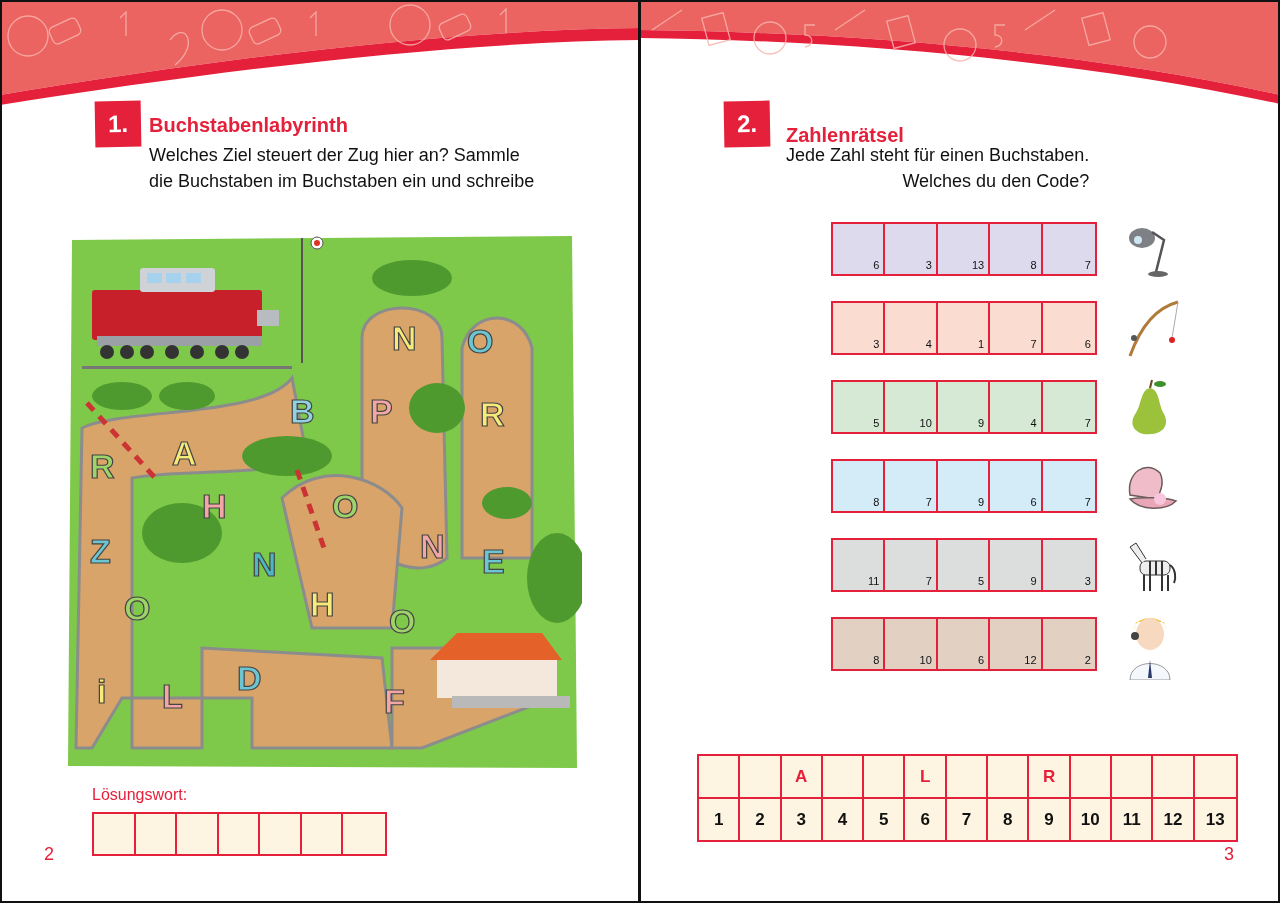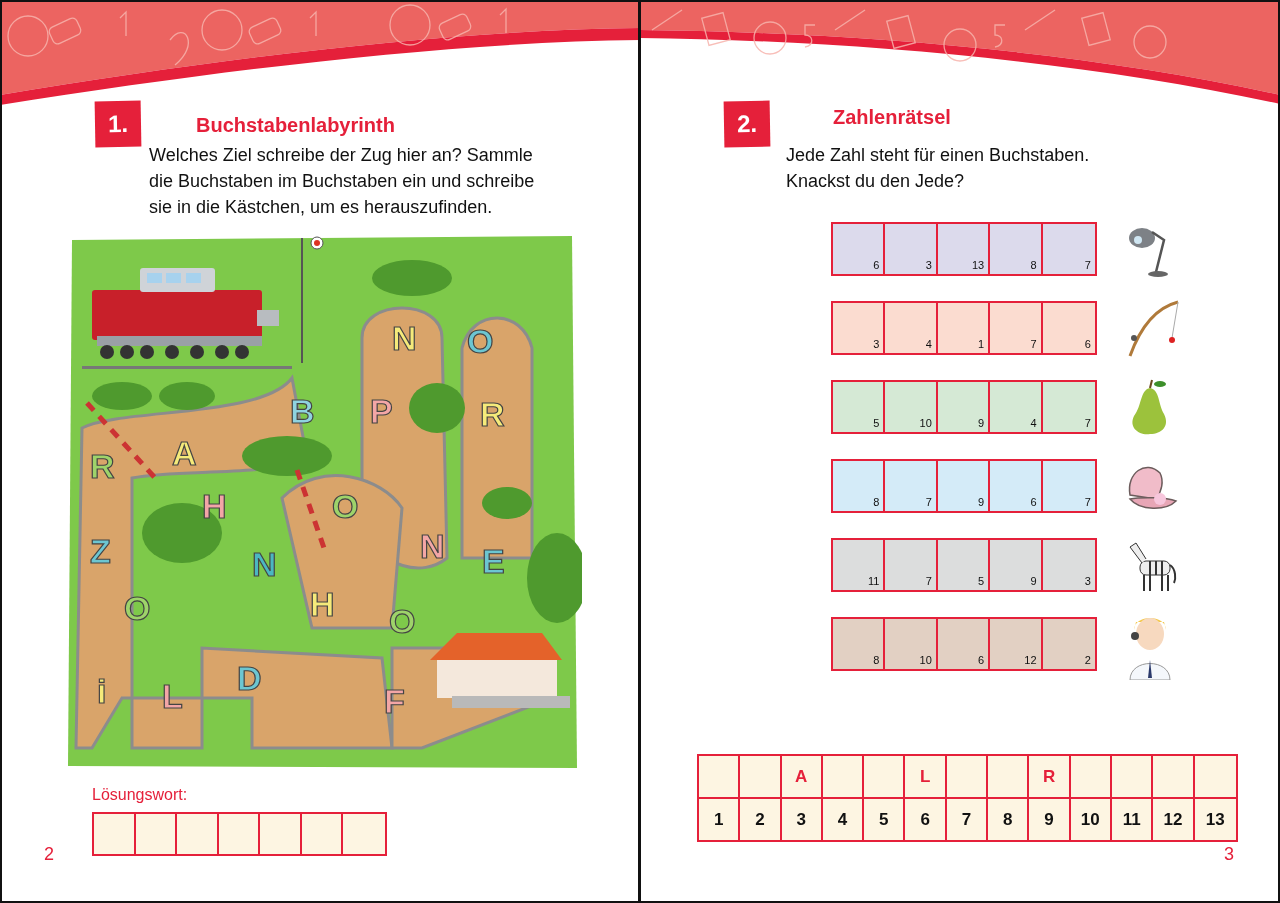--- a/index.html
+++ b/index.html
@@ -5,21 +5,21 @@
   * { box-sizing: border-box; margin: 0; padding: 0; }
   html, body { width: 1280px; height: 903px; overflow: hidden; background: #fff; }
   body { font-family: "Liberation Sans", sans-serif; position: relative; }
   .frame { position: absolute; inset: 0; border: 2px solid #111; pointer-events: none; z-index: 50; }
   .divider { position: absolute; left: 638px; top: 0; width: 3px; height: 903px; background: #111; z-index: 40; }
   .page { position: absolute; top: 0; width: 640px; height: 903px; overflow: hidden; background: #fff; }
   .page.left { left: 0; }
   .page.right { left: 640px; }
   .banner { position: absolute; left: 0; top: 0; width: 640px; height: 110px; }
   .task-num { position: absolute; width: 46px; height: 46px; background: #e5203a; color: #fff; font-weight: bold; font-size: 24px; display: flex; align-items: center; justify-content: center; transform: rotate(-1deg); }
-  .task-title { position: absolute; color: #e5203a; font-weight: bold; font-size: 20px; margin-left: 47px; }
+  .task-title { position: absolute; color: #e5203a; font-weight: bold; font-size: 20px; }
   .task-text { position: absolute; color: #111; font-size: 18px; line-height: 26px; }
   .maze { position: absolute; left: 62px; top: 228px; width: 520px; height: 545px; }
   .loesung-label { position: absolute; left: 92px; top: 786px; color: #e5203a; font-weight: normal; font-size: 16px; }
   .loesung-boxes { position: absolute; left: 92px; top: 812px; display: flex; border: 2px solid #e5203a; background: #fdf5e2; }
   .loesung-boxes .cell { width: 41.5px; height: 40px; border-right: 2px solid #e5203a; }
   .loesung-boxes .cell:last-child { border-right: none; }
   .page-num { position: absolute; color: #e5203a; font-size: 18px; }
   .code-row { position: absolute; left: 191px; display: flex; border: 2px solid #e5203a; }
   .code-row .cell { width: 52.4px; height: 50px; border-right: 2px solid #e5203a; position: relative; }
   .code-row .cell:last-child { border-right: none; }
@@ -53,23 +53,22 @@
       <path d="M120 18 l6 -6 v24"></path>
         <path d="M310 18 l6 -6 v24"></path>
         <path d="M500 15 l6 -6 v24"></path>
       <path d="M170 40 c15 -20 30 5 5 25"></path>
     </g>
   </svg>
 
   <div class="task-num" style="left:95px;top:101px;">1.</div>
   <div class="task-title" style="left:149px;top:114px;">Buchstabenlabyrinth</div>
   <div class="task-text" style="left:149px;top:142px;">
-    <div>Welches Ziel schreibe der Zug hier an? Sammle</div>
+    <div>Welches Ziel steuert der Zug hier an? Sammle</div>
     <div>die Buchstaben im Buchstaben ein und schreibe</div>
-    <div>sie in die Kästchen, um es herauszufinden.</div>
   </div>
 
   <svg class="maze" viewBox="0 0 520 545">
     <path d="M10 12 L510 8 L515 540 L6 538 Z" fill="#7ec94a"></path>
 
     <g fill="#d9a46a" stroke="#8c8c8c" stroke-width="3">
       <path d="M20 200 C60 180 200 190 230 150 L245 230 C200 250 120 240 70 250 L70 520 L140 520 L140 420 L320 430 L330 520 L190 520 L190 470 L60 470 L30 520 L14 520 Z"></path>
       <path d="M300 110 C300 70 380 70 380 110 L385 330 C360 350 320 340 300 300 Z"></path>
       <path d="M400 120 C410 80 460 80 470 120 L470 330 L400 330 Z"></path>
       <path d="M220 270 C260 230 320 250 340 280 L330 400 L250 400 Z"></path>
@@ -169,24 +168,24 @@
       <rect x="445" y="15" width="22" height="28" transform="rotate(-15 456 29)"></rect>
       <circle cx="130" cy="38" r="16"></circle>
         <circle cx="320" cy="45" r="16"></circle>
         <circle cx="510" cy="42" r="16"></circle>
       <path d="M175 25 h-10 v10 c8 0 10 10 0 12"></path>
         <path d="M365 25 h-10 v10 c8 0 10 10 0 12"></path>
     </g>
   </svg>
 
   <div class="task-num" style="left:84px;top:101px;">2.</div>
-  <div class="task-title" style="left:146px;top:106px;">Zahlenrätsel</div>
-  <div class="task-text" style="left:146px;top:142px;">
+  <div class="task-title" style="left:146px;top:124px;">Zahlenrätsel</div>
+  <div class="task-text" style="left:146px;top:142px;text-align:right;">
     <div>Jede Zahl steht für einen Buchstaben.</div>
-    <div>Knackst du den Jede?</div>
+    <div>Welches du den Code?</div>
   </div>
 
   <div class="code-row" style="top:222px;background:#dcdaec;">
     <div class="cell">
         <span>6</span>
       </div>
     <div class="cell">
         <span>3</span>
       </div>
     <div class="cell">

